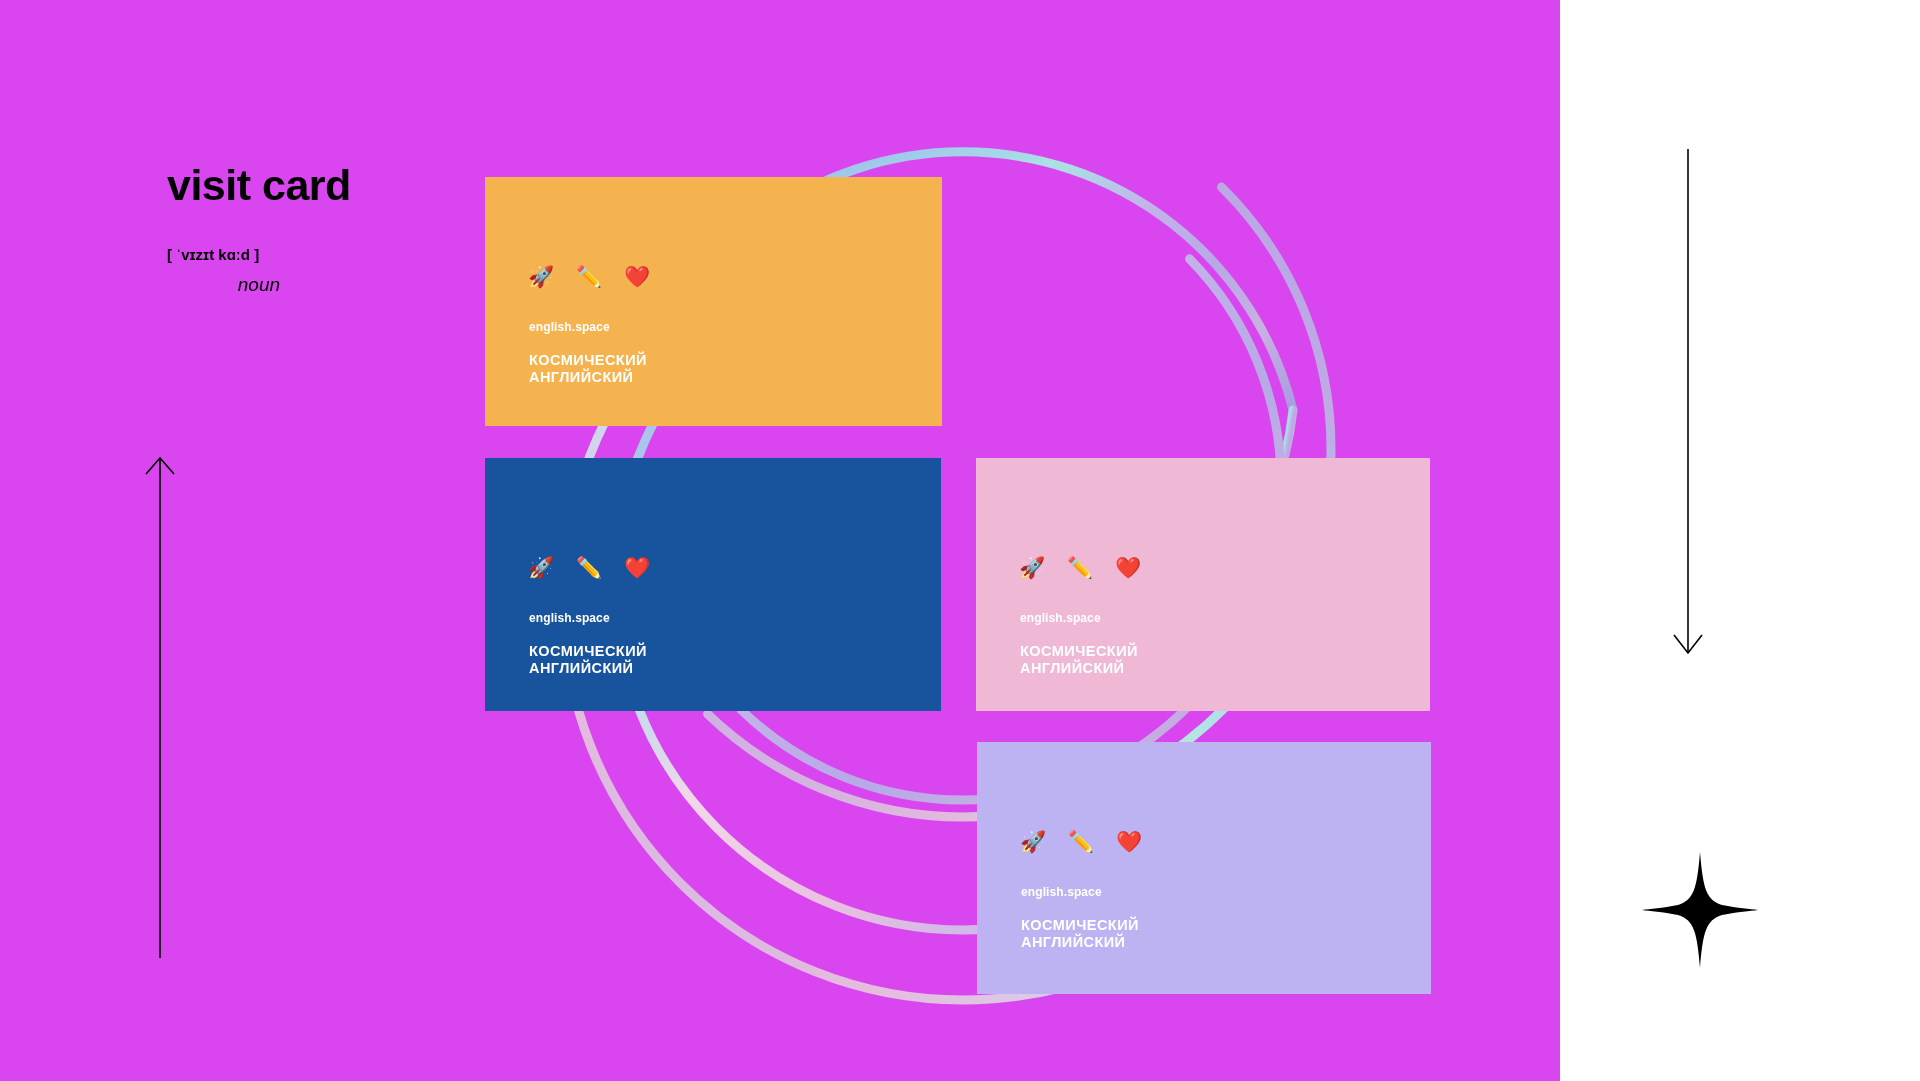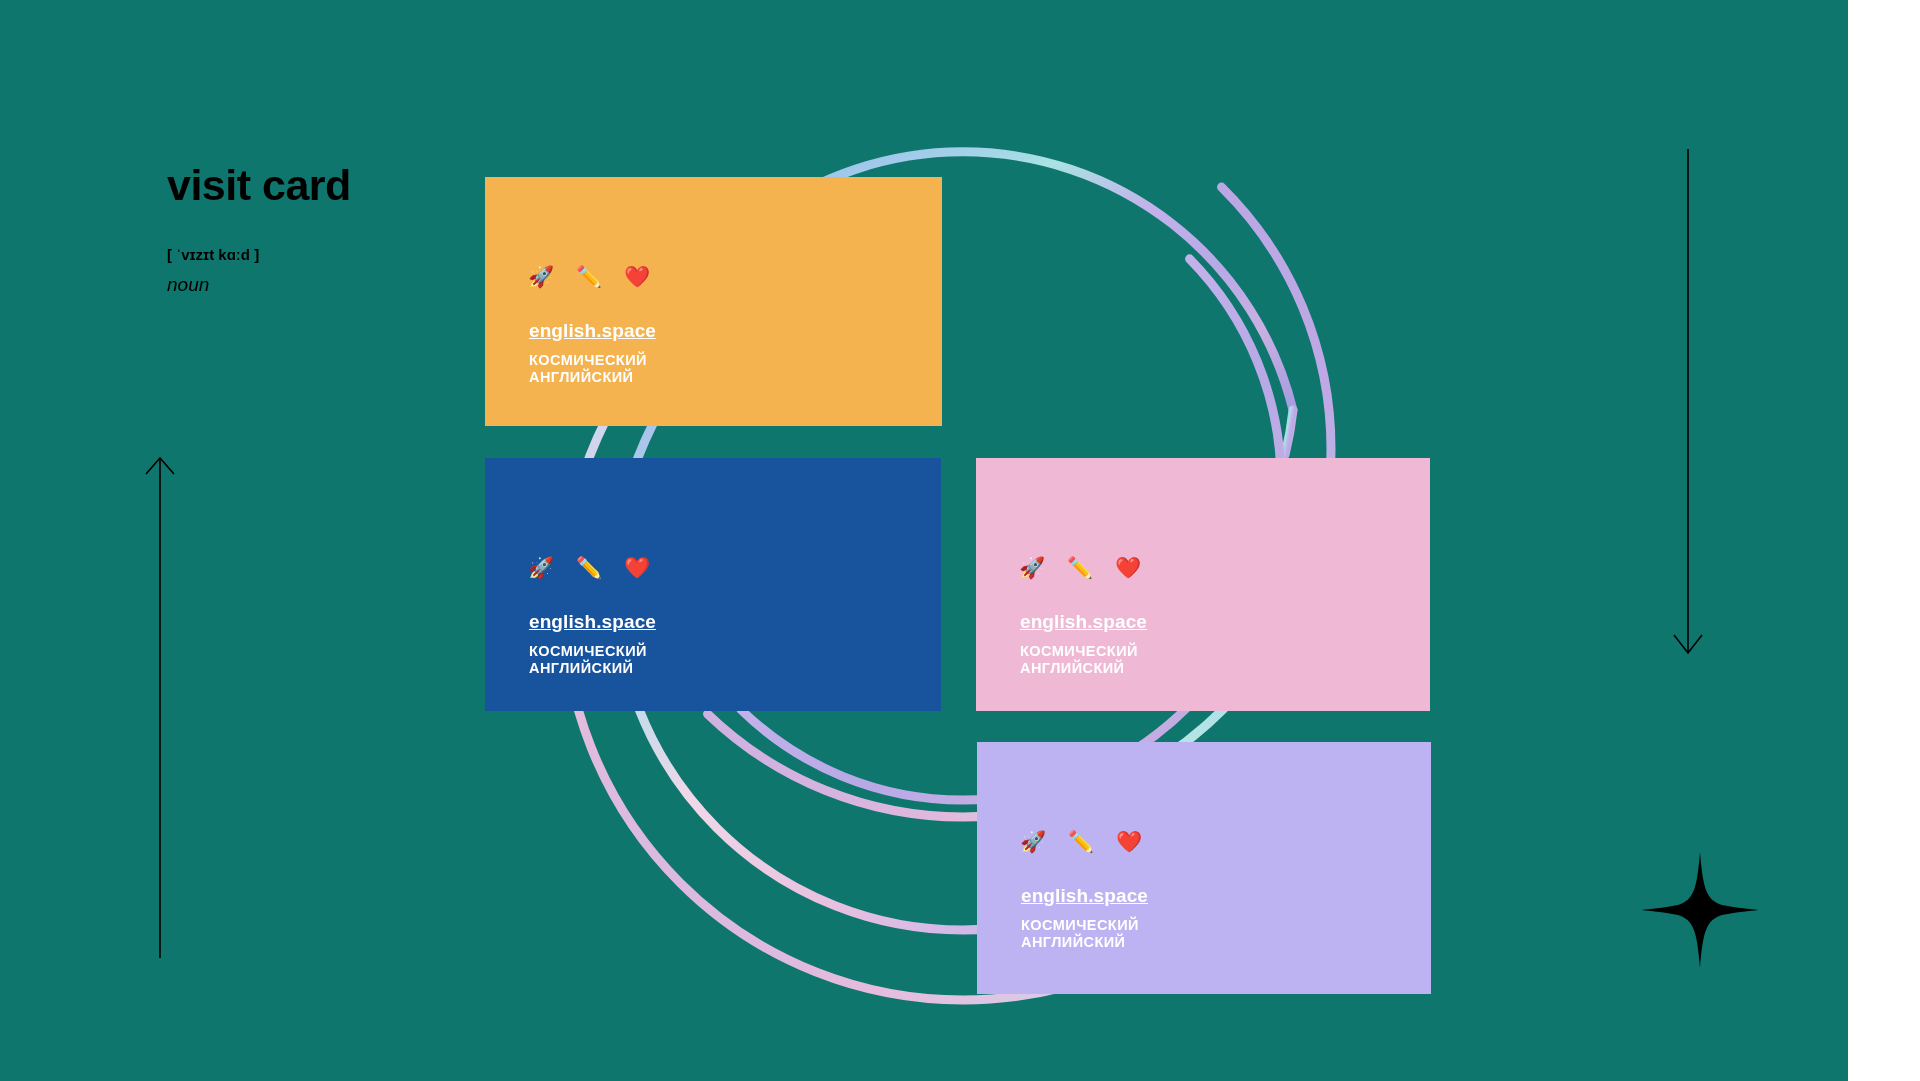--- a/index.html
+++ b/index.html
@@ -2,50 +2,51 @@
 <html><head>
 <meta charset="utf-8">
 <style>
   * { margin:0; padding:0; box-sizing:border-box; }
   html,body {
     width:1920px; height:1081px;
     background:#ffffff;
     font-family:"Liberation Sans", sans-serif;
     overflow:hidden;
   }
-  #stage { position:relative; width:1848px; height:1081px; background:#0f766e; }
+  #stage { position:relative; width:1560px; height:1081px; background:#d946ef; }
 
   
   #arcs { position:absolute; left:0; top:0; width:1920px; height:1081px; z-index:1; }
 
   
   .lead { position:absolute; left:167px; top:163px; z-index:4; }
   .lead-title {
     font-size:43px; font-weight:bold; letter-spacing:-0.5px;
     color:#000; line-height:1.05; white-space:nowrap;
   }
   .lead-phon {
     margin-top:38px; font-size:15px; font-weight:bold;
     color:#000; white-space:nowrap;
   }
   .lead-pos {
     margin-top:11px; font-size:19px; font-style:italic;
     color:#000;
+    text-align:center;
   }
 
   
   .card { position:absolute; z-index:3; overflow:hidden; }
   .card-emojis {
     position:absolute; display:flex; gap:22px;
     font-size:21px; line-height:1;
     font-family:"DejaVu Sans", sans-serif;
   }
   .card-brand {
-    position:absolute; font-size:19px; font-weight:bold;
-    color:#ffffff; letter-spacing:0.1px; white-space:nowrap;text-decoration:underline;
+    position:absolute; font-size:12px; font-weight:bold;
+    color:#ffffff; letter-spacing:0.1px; white-space:nowrap;
   }
   .card-headline {
     position:absolute; font-size:14.5px; font-weight:bold;
     color:#ffffff; letter-spacing:0.45px; line-height:1.18;
     white-space:pre-line;
   }
 
   #card-orange { left:485px; top:177px;  width:457px; height:249px; background:#F5B350; }
   #card-blue   { left:485px; top:458px;  width:456px; height:253px; background:#18539E; }
   #card-pink   { left:976px; top:458px;  width:454px; height:253px; background:#EFB8D5; }

